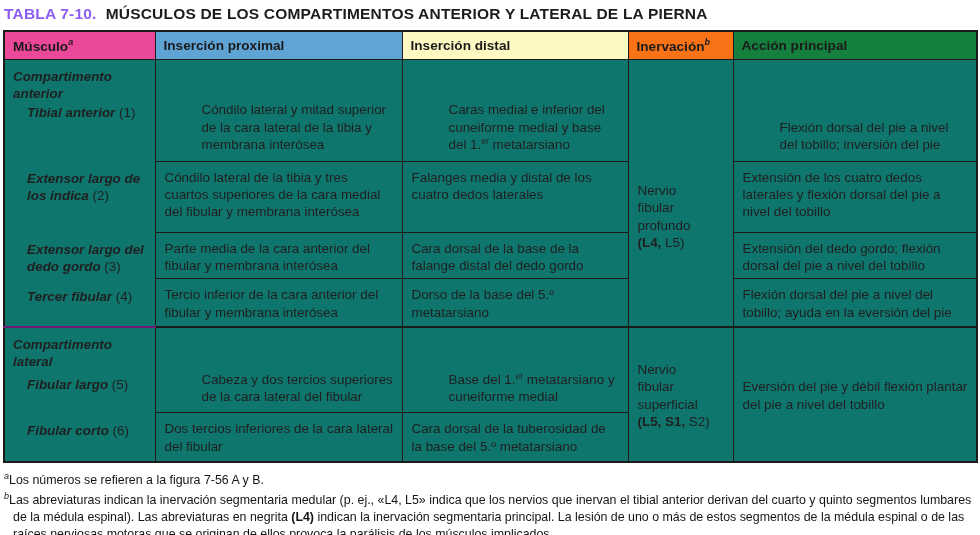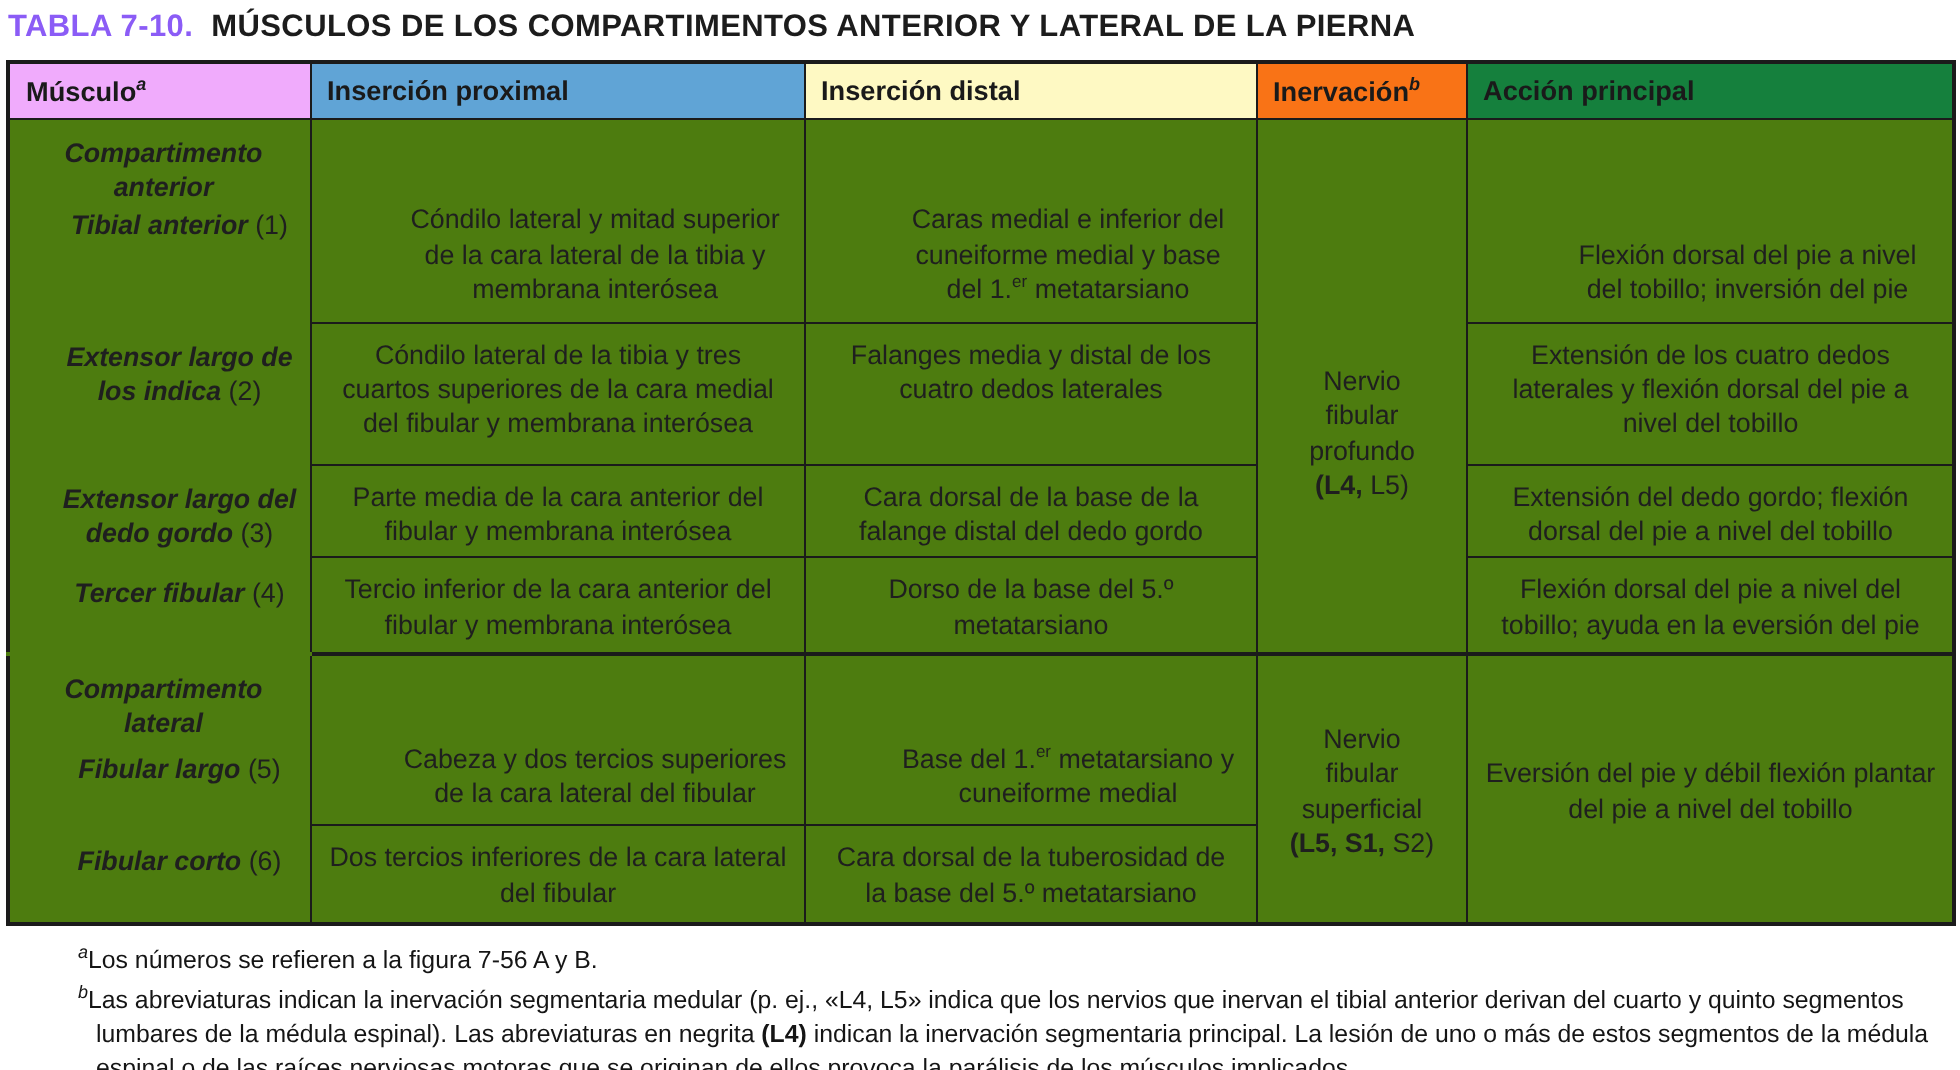--- a/index.html
+++ b/index.html
@@ -7,40 +7,40 @@
   .page{width:974px;margin:0 auto 0 3px;}
   
   .tbl-title{margin:4px 0 6px 1px;font-size:15.5px;font-weight:bold;color:#1c1c1c;letter-spacing:.2px;line-height:20px;}
   .tbl-title .lbl{color:#8b5cf6;margin-right:9px;}
   
   table{border-collapse:collapse;table-layout:fixed;width:973px;border:2px solid #1b1b1b;}
   th,td{border:1px solid #1b1b1b;box-sizing:border-box;}
   th{height:28px;text-align:left;vertical-align:middle;padding:2px 8px;font-size:13.6px;color:#1a1a1a;}
   th sup,td sup{font-size:9px;}
   th sup i{font-style:italic;}
-  .h-muscle{background:#f0abfc;}
+  .h-muscle{background:#ec4899;}
   .h-prox{background:#60a4d6;}
   .h-dist{background:#fef9c3;}
   .h-inn{background:#f97316;}
   .h-act{background:#15803d;}
-  td{background:#4d7c0f;font-size:13.4px;color:#1f1f1f;line-height:1.3;vertical-align:top;padding:7px 8px 4px 9px;text-align:center;}
+  td{background:#0f766e;font-size:13.4px;color:#1f1f1f;line-height:1.3;vertical-align:top;padding:7px 8px 4px 9px;}
   td.mcell{border-top:0;border-bottom:0;}
   td.section-head{font-style:italic;font-weight:bold;padding:8px 4px 0 8px;}
   td.mname{padding:1px 2px 0 22px;}
   td.mname .strong{font-weight:bold;font-style:italic;}
   td.vb{vertical-align:bottom;padding-bottom:7px;padding-left:46px;}
   td.vm{vertical-align:middle;}
   td.inn-ant{vertical-align:middle;padding-top:52px;}
   .innerv-text{white-space:pre-line;}
   tr.lat td{border-top:2px solid #1b1b1b;}
-  tr.lat td.mcell{border-top:2px solid #4d7c0f;}
+  tr.lat td.mcell{border-top:2px solid #701a75;}
   sup.ord{font-size:8.5px;vertical-align:super;line-height:0;}
   
   .footnotes{margin:5px 0 0 1px;font-size:12.4px;color:#151515;line-height:16.5px;}
-  .fn{padding-left:9px;text-indent:-9px;margin-left:35px;}
+  .fn{padding-left:9px;text-indent:-9px;}
   .fn sup{font-size:9px;font-style:italic;}
 </style>
 </head>
 <body>
 
 <div class="page">
 
   <div class="tbl-title">
     <span class="lbl">TABLA 7-10.</span><span>MÚSCULOS DE LOS COMPARTIMENTOS ANTERIOR Y LATERAL DE LA PIERNA</span>
   </div>

